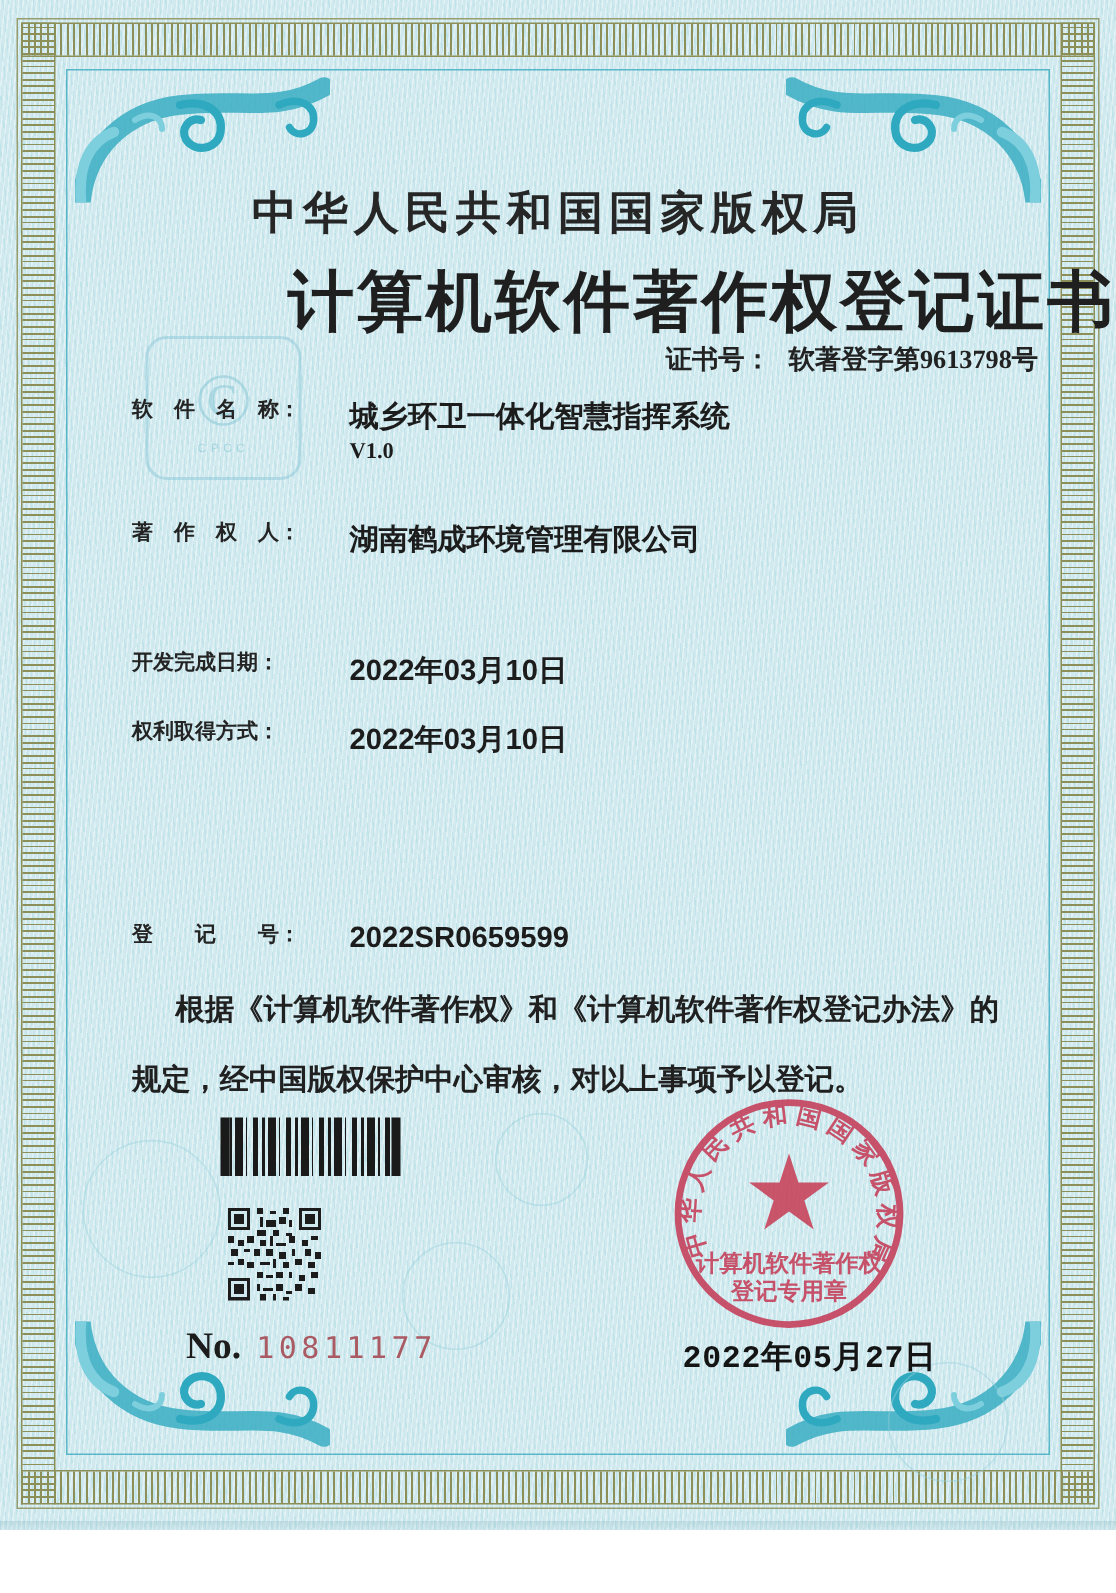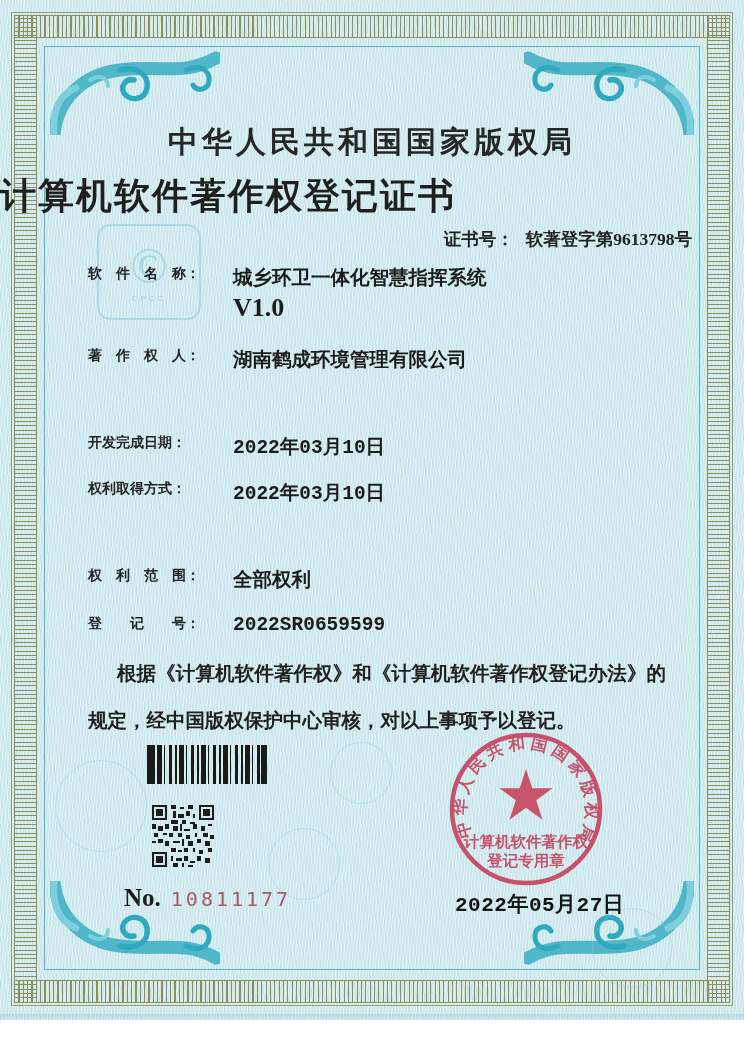--- a/index.html
+++ b/index.html
@@ -31,28 +31,28 @@
   .frame-inner{position:absolute;top:46px;left:44px;right:44px;bottom:50px;border:1.6px solid rgba(47,166,188,.75);}
   .corner{position:absolute;width:170px;height:85px;}
   .corner.tl{left:50px;top:50px;}
   .corner.tr{right:50px;top:50px;transform:scaleX(-1);}
   .corner.bl{left:50px;bottom:54px;transform:scaleY(-1);}
   .corner.br{right:50px;bottom:54px;transform:scale(-1,-1);}
   .rosette{position:absolute;border:1px solid rgba(150,208,220,.45);border-radius:50%;}
   
   .issuer{position:absolute;top:122px;left:0;width:744px;text-align:center;
     font-size:30px;font-weight:bold;letter-spacing:4px;color:#262626;}
-  .doc-title{position:absolute;top:172px;left:0;width:744px;text-align:left;
-    font-size:36px;font-weight:bold;letter-spacing:2px;color:#1f1f1f;}
+  .doc-title{position:absolute;top:172px;left:0;width:744px;text-align:right;
+    font-size:44px;font-weight:bold;letter-spacing:2px;color:#1f1f1f;}
   .cert-no{position:absolute;top:227px;right:52px;font-size:17.5px;font-weight:bold;color:#222;white-space:nowrap;}
   .cert-no .v{margin-left:12px;font-family:"Liberation Serif",serif;}
   .row{position:absolute;left:88px;white-space:nowrap;height:26px;}
   .lab{display:inline-block;font-size:14px;font-weight:bold;color:#242424;}
-  .val{position:absolute;left:145px;top:0;font-family:Liberation Mono, monospace;font-weight:bold;font-size:19.5px;color:#1c1c1c;white-space:nowrap;}
-  .version{position:absolute;left:233px;top:293px;font-family:"Liberation Serif",serif;font-weight:bold;font-size:26px;color:#1c1c1c;}
+  .val{position:absolute;left:145px;top:0;font-family:Liberation Sans, sans-serif;font-weight:bold;font-size:19.5px;color:#1c1c1c;white-space:nowrap;}
+  .version{position:absolute;left:233px;top:293px;font-family:"Liberation Serif",serif;font-weight:bold;font-size:15px;color:#1c1c1c;}
   .statement{position:absolute;left:88px;top:650px;width:578px;
     font-family:"Liberation Serif",serif;font-weight:600;font-size:19.5px;line-height:47px;
     color:#202020;text-align:justify;text-indent:29px;}
   
   .wm{position:absolute;left:97px;top:224px;width:100px;height:92px;
     border:2px solid rgba(130,195,212,.45);border-radius:14px;
     display:flex;align-items:center;justify-content:center;flex-direction:column;}
   .wm .g{font-size:50px;line-height:1;color:rgba(130,195,212,.5);font-family:"Liberation Serif",serif;}
   .wm .c{font-size:8px;letter-spacing:3px;color:rgba(130,195,212,.55);margin-top:3px;}
   
@@ -151,24 +151,20 @@
     <span class="lab">开发完成日期：</span>
     <span class="val">2022年03月10日</span>
   </div>
 
   <div class="row" style="top:479px;">
     <span class="lab">权利取得方式：</span>
     <span class="val">2022年03月10日</span>
   </div>
 
 
-  <div class="row" style="top:566px;">
-    <span class="lab">权　利　范　围：</span>
-    <span class="val">全部权利</span>
-  </div>
 
   <div class="row" style="top:614px;">
     <span class="lab">登　　记　　号：</span>
     <span class="val">2022SR0659599</span>
   </div>
 
   <div class="statement">根据《计算机软件著作权》和《计算机软件著作权登记办法》的规定，经中国版权保护中心审核，对以上事项予以登记。</div>
 
   <div class="barcode"></div>
   <svg class="qr" viewBox="0 0 29 29" shape-rendering="crispEdges">

